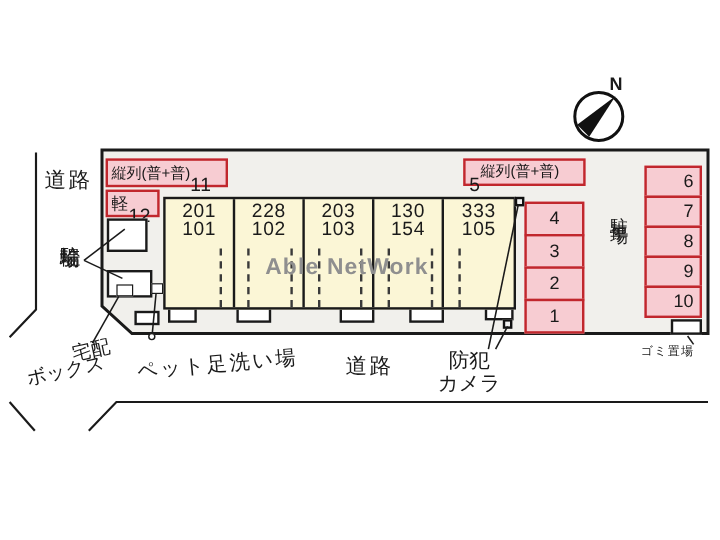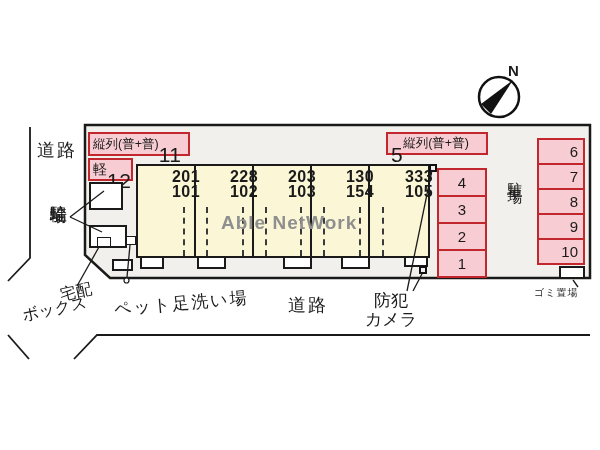--- a/index.html
+++ b/index.html
@@ -5,29 +5,29 @@
   html,body{margin:0;padding:0;background:#fff;}
   #canvas{position:relative;width:600px;height:450px;background:#ffffff;overflow:hidden;
           font-family:"Liberation Sans","DejaVu Sans",sans-serif;color:#1a1a1a;}
   svg{position:absolute;left:0;top:0;pointer-events:none;}
   
   .building{position:absolute;left:136px;top:164px;width:294px;height:94px;
             box-sizing:border-box;background:#fbf6d6;border:2.5px solid #1a1a1a;}
   .unit{position:absolute;top:0;height:100%;width:20%;box-sizing:border-box;}
   .unit.b{border-right:2px solid #1a1a1a;}
   .unit-label{position:absolute;top:3px;left:0;width:100%;text-align:center;
-              font-size:16px;line-height:15px;letter-spacing:.5px;font-weight:700;padding-left:20px;}
+              font-size:16px;line-height:15px;letter-spacing:.5px;font-weight:400;}
   .dash{position:absolute;top:41px;height:49px;width:0;border-left:2px dashed #3a3a3a;}
   
   .step{position:absolute;box-sizing:border-box;background:#fff;border:2px solid #1a1a1a;}
   
   .tag{position:absolute;box-sizing:border-box;background:#f7ccd2;border:2.5px solid #c1272d;
        display:flex;align-items:center;padding:0 3px;white-space:nowrap;}
   .tag .small{font-size:12.5px;}
-  .tag .big{font-size:21px;letter-spacing:.5px;margin-top:22px;}
+  .tag .big{font-size:16px;letter-spacing:.5px;margin-top:22px;}
   .pbox{position:absolute;box-sizing:border-box;background:#f7ccd2;border:2px solid #c1272d;
         font-size:15px;display:flex;align-items:center;}
   .pbox.center{justify-content:center;}
   .pbox.right{justify-content:flex-end;padding-right:5px;}
   
   .wrect{position:absolute;box-sizing:border-box;background:#fff;border:2px solid #1a1a1a;}
   .cam{position:absolute;box-sizing:border-box;width:8px;height:8px;background:#f0f0f0;border:2.5px solid #111;}
   
   .lbl{position:absolute;white-space:nowrap;}
   .vert{writing-mode:vertical-rl;text-orientation:upright;}

